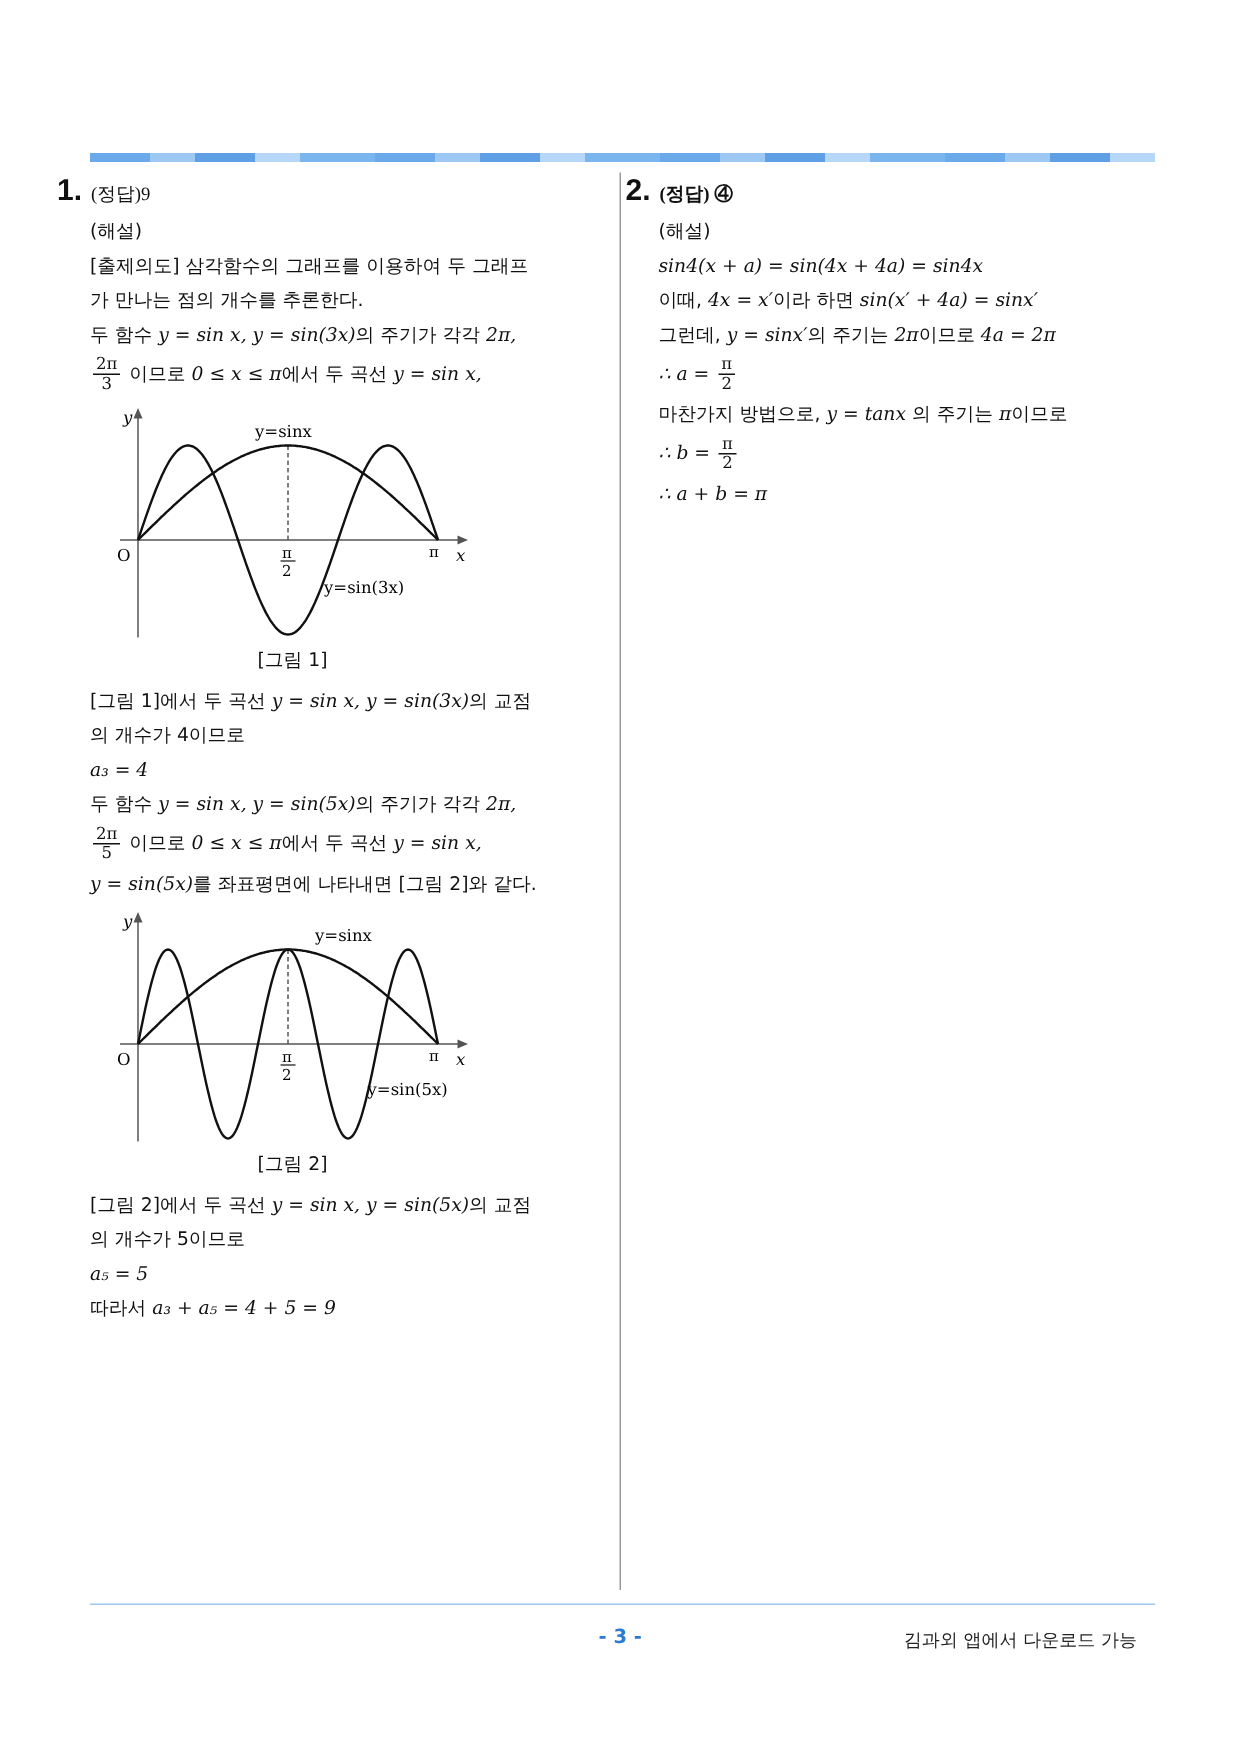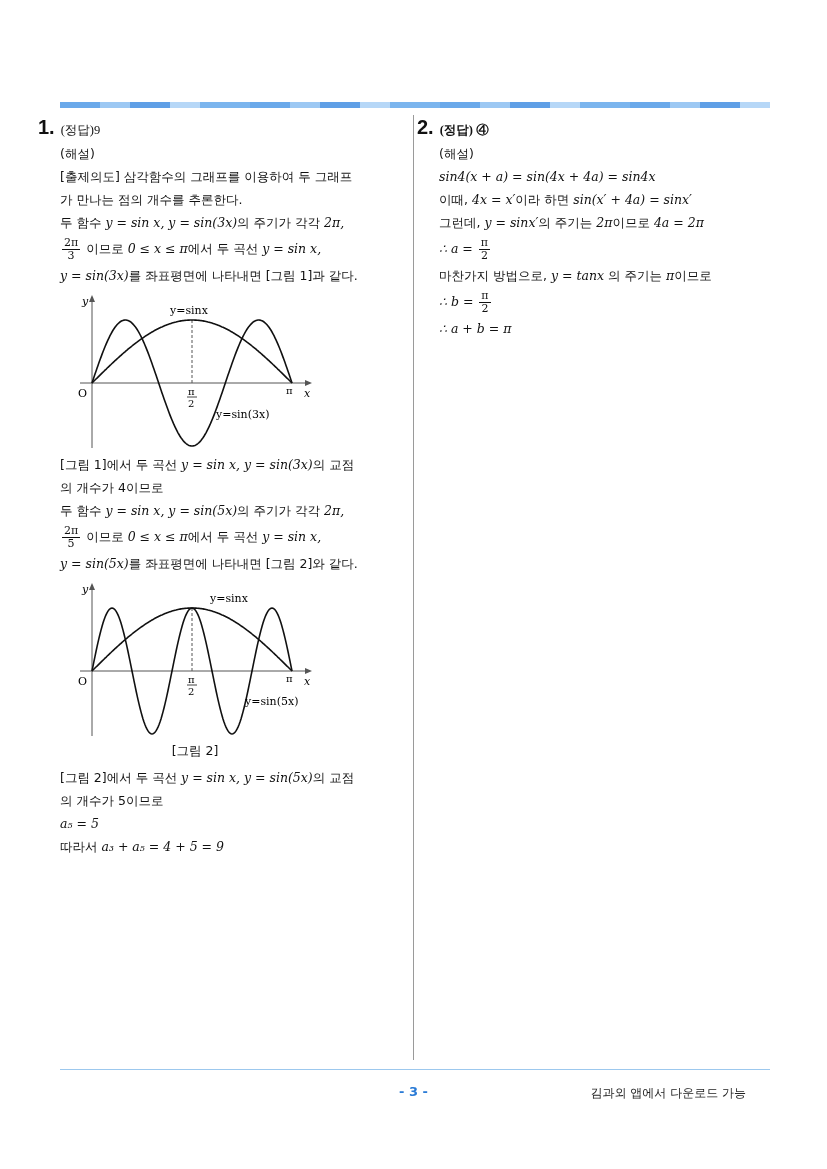--- a/index.html
+++ b/index.html
@@ -3,21 +3,21 @@
 <meta charset="utf-8">
 <style>
   html, body { margin:0; padding:0; background:#ffffff; }
   body { width:827px; height:1169px; position:relative; overflow:hidden;
          font-family:"DejaVu Sans", "Liberation Sans", sans-serif; color:#111; font-size:12.5px; }
   .topbar { position:absolute; left:60px; top:102px; width:710px; height:6px;
             background:repeating-linear-gradient(90deg,#6aa9ea 0 40px,#9cc8f3 40px 70px,#5f9fe6 70px 110px,#b6d7f7 110px 140px,#7bb5ee 140px 190px); }
   .divider { position:absolute; left:413px; top:115px; width:1px; height:945px; background:#9a9a9a; }
   .footline { position:absolute; left:60px; top:1069px; width:710px; height:1px; background:#9cc8ee; }
   .pagenum { position:absolute; left:0; width:827px; top:1084px; text-align:center; color:#2a7bd6; font-weight:bold; font-size:13px; }
-  .footnote { position:absolute; right:81px; top:1085px; font-size:12px; color:#222; }
+  .footnote { position:absolute; right:69px; top:1085px; font-size:12px; color:#222; }
   .col { position:absolute; }
   .col.left { left:38px; top:116px; width:355px; }
   .col.right { left:417px; top:116px; width:360px; }
   .qhead { display:flex; align-items:baseline; gap:6px; height:26px; }
   .qnum { font-size:20px; font-weight:bold; font-family:"Liberation Sans", sans-serif; }
   .qans { font-size:12.5px;font-family:Liberation Serif, serif; }
   .qans.bold { font-weight:bold; }
   .body { padding-left:22px; }
   .line { line-height:23px; min-height:23px; white-space:nowrap; }
   .math { font-family:"DejaVu Serif", "Liberation Serif", serif; font-style:italic; }
@@ -50,49 +50,48 @@
     </div>
     <div class="line">
       <span>두 함수 </span><span class="math">y = sin x,  y = sin(3x)</span><span>의 주기가 각각 </span><span class="math">2π,</span>
     </div>
     <div class="line tall">
       <span class="frac">
           <span class="num">2π</span>
           <span>3</span>
         </span><span> 이므로   </span><span class="math">0 ≤ x ≤ π</span><span>에서  두  곡선  </span><span class="math">y = sin x,</span>
     </div>
-    <div class="line">
-      <span class="math">y = sin(3x)</span><span>를 좌표평면에 나타내면 </span><span class="b">[그림 1]과 같다.</span>
-    </div>
 
     <div class="figure">
       <svg width="250" height="160" viewBox="0 0 250 160">
         <line x1="22" y1="4" x2="22" y2="155" stroke="#555" stroke-width="1"></line>
         <polygon points="22,2 19,9 25,9" fill="#555"></polygon>
         <line x1="10" y1="90" x2="238" y2="90" stroke="#555" stroke-width="1"></line>
         <polygon points="242,90 235,87 235,93" fill="#555"></polygon>
         <line x1="122" y1="27" x2="122" y2="90" stroke="#555" stroke-dasharray="3,2"></line>
         <path id="f1sin" fill="none" stroke="#111" stroke-width="1.6" d="M22.0,90.0L23.0,89.0L24.0,88.0L25.0,87.0L26.0,86.0L27.0,85.1L28.0,84.1L29.0,83.1L30.0,82.1L31.0,81.1L32.0,80.1L33.0,79.2L34.0,78.2L35.0,77.2L36.0,76.3L37.0,75.3L38.0,74.3L39.0,73.4L40.0,72.4L41.0,71.5L42.0,70.5L43.0,69.6L44.0,68.7L45.0,67.7L46.0,66.8L47.0,65.9L48.0,65.0L49.0,64.1L50.0,63.2L51.0,62.3L52.0,61.4L53.0,60.5L54.0,59.6L55.0,58.8L56.0,57.9L57.0,57.1L58.0,56.2L59.0,55.4L60.0,54.6L61.0,53.8L62.0,53.0L63.0,52.2L64.0,51.4L65.0,50.6L66.0,49.8L67.0,49.1L68.0,48.3L69.0,47.6L70.0,46.9L71.0,46.2L72.0,45.5L73.0,44.8L74.0,44.1L75.0,43.4L76.0,42.7L77.0,42.1L78.0,41.5L79.0,40.8L80.0,40.2L81.0,39.6L82.0,39.0L83.0,38.5L84.0,37.9L85.0,37.3L86.0,36.8L87.0,36.3L88.0,35.8L89.0,35.3L90.0,34.8L91.0,34.3L92.0,33.9L93.0,33.4L94.0,33.0L95.0,32.6L96.0,32.2L97.0,31.8L98.0,31.4L99.0,31.1L100.0,30.7L101.0,30.4L102.0,30.1L103.0,29.8L104.0,29.5L105.0,29.2L106.0,29.0L107.0,28.7L108.0,28.5L109.0,28.3L110.0,28.1L111.0,27.9L112.0,27.8L113.0,27.6L114.0,27.5L115.0,27.4L116.0,27.3L117.0,27.2L118.0,27.1L119.0,27.1L120.0,27.0L121.0,27.0L122.0,27.0L123.0,27.0L124.0,27.0L125.0,27.1L126.0,27.1L127.0,27.2L128.0,27.3L129.0,27.4L130.0,27.5L131.0,27.6L132.0,27.8L133.0,27.9L134.0,28.1L135.0,28.3L136.0,28.5L137.0,28.7L138.0,29.0L139.0,29.2L140.0,29.5L141.0,29.8L142.0,30.1L143.0,30.4L144.0,30.7L145.0,31.1L146.0,31.4L147.0,31.8L148.0,32.2L149.0,32.6L150.0,33.0L151.0,33.4L152.0,33.9L153.0,34.3L154.0,34.8L155.0,35.3L156.0,35.8L157.0,36.3L158.0,36.8L159.0,37.3L160.0,37.9L161.0,38.5L162.0,39.0L163.0,39.6L164.0,40.2L165.0,40.8L166.0,41.5L167.0,42.1L168.0,42.7L169.0,43.4L170.0,44.1L171.0,44.8L172.0,45.5L173.0,46.2L174.0,46.9L175.0,47.6L176.0,48.3L177.0,49.1L178.0,49.8L179.0,50.6L180.0,51.4L181.0,52.2L182.0,53.0L183.0,53.8L184.0,54.6L185.0,55.4L186.0,56.2L187.0,57.1L188.0,57.9L189.0,58.8L190.0,59.6L191.0,60.5L192.0,61.4L193.0,62.3L194.0,63.2L195.0,64.1L196.0,65.0L197.0,65.9L198.0,66.8L199.0,67.7L200.0,68.7L201.0,69.6L202.0,70.5L203.0,71.5L204.0,72.4L205.0,73.4L206.0,74.3L207.0,75.3L208.0,76.3L209.0,77.2L210.0,78.2L211.0,79.2L212.0,80.1L213.0,81.1L214.0,82.1L215.0,83.1L216.0,84.1L217.0,85.1L218.0,86.0L219.0,87.0L220.0,88.0L221.0,89.0L222.0,90.0"></path>
         <path id="f1k" fill="none" stroke="#111" stroke-width="1.6" d="M22.0,90.0L23.0,87.0L24.0,84.1L25.0,81.1L26.0,78.2L27.0,75.3L28.0,72.4L29.0,69.6L30.0,66.8L31.0,64.1L32.0,61.4L33.0,58.8L34.0,56.2L35.0,53.8L36.0,51.4L37.0,49.1L38.0,46.9L39.0,44.8L40.0,42.7L41.0,40.8L42.0,39.0L43.0,37.3L44.0,35.8L45.0,34.3L46.0,33.0L47.0,31.8L48.0,30.7L49.0,29.8L50.0,29.0L51.0,28.3L52.0,27.8L53.0,27.4L54.0,27.1L55.0,27.0L56.0,27.0L57.0,27.2L58.0,27.5L59.0,27.9L60.0,28.5L61.0,29.2L62.0,30.1L63.0,31.1L64.0,32.2L65.0,33.4L66.0,34.8L67.0,36.3L68.0,37.9L69.0,39.6L70.0,41.5L71.0,43.4L72.0,45.5L73.0,47.6L74.0,49.8L75.0,52.2L76.0,54.6L77.0,57.1L78.0,59.6L79.0,62.3L80.0,65.0L81.0,67.7L82.0,70.5L83.0,73.4L84.0,76.3L85.0,79.2L86.0,82.1L87.0,85.1L88.0,88.0L89.0,91.0L90.0,94.0L91.0,96.9L92.0,99.9L93.0,102.8L94.0,105.7L95.0,108.5L96.0,111.3L97.0,114.1L98.0,116.8L99.0,119.5L100.0,122.1L101.0,124.6L102.0,127.0L103.0,129.4L104.0,131.7L105.0,133.8L106.0,135.9L107.0,137.9L108.0,139.8L109.0,141.5L110.0,143.2L111.0,144.7L112.0,146.1L113.0,147.4L114.0,148.6L115.0,149.6L116.0,150.5L117.0,151.3L118.0,151.9L119.0,152.4L120.0,152.7L121.0,152.9L122.0,153.0L123.0,152.9L124.0,152.7L125.0,152.4L126.0,151.9L127.0,151.3L128.0,150.5L129.0,149.6L130.0,148.6L131.0,147.4L132.0,146.1L133.0,144.7L134.0,143.2L135.0,141.5L136.0,139.8L137.0,137.9L138.0,135.9L139.0,133.8L140.0,131.7L141.0,129.4L142.0,127.0L143.0,124.6L144.0,122.1L145.0,119.5L146.0,116.8L147.0,114.1L148.0,111.3L149.0,108.5L150.0,105.7L151.0,102.8L152.0,99.9L153.0,96.9L154.0,94.0L155.0,91.0L156.0,88.0L157.0,85.1L158.0,82.1L159.0,79.2L160.0,76.3L161.0,73.4L162.0,70.5L163.0,67.7L164.0,65.0L165.0,62.3L166.0,59.6L167.0,57.1L168.0,54.6L169.0,52.2L170.0,49.8L171.0,47.6L172.0,45.5L173.0,43.4L174.0,41.5L175.0,39.6L176.0,37.9L177.0,36.3L178.0,34.8L179.0,33.4L180.0,32.2L181.0,31.1L182.0,30.1L183.0,29.2L184.0,28.5L185.0,27.9L186.0,27.5L187.0,27.2L188.0,27.0L189.0,27.0L190.0,27.1L191.0,27.4L192.0,27.8L193.0,28.3L194.0,29.0L195.0,29.8L196.0,30.7L197.0,31.8L198.0,33.0L199.0,34.3L200.0,35.8L201.0,37.3L202.0,39.0L203.0,40.8L204.0,42.7L205.0,44.8L206.0,46.9L207.0,49.1L208.0,51.4L209.0,53.8L210.0,56.2L211.0,58.8L212.0,61.4L213.0,64.1L214.0,66.8L215.0,69.6L216.0,72.4L217.0,75.3L218.0,78.2L219.0,81.1L220.0,84.1L221.0,87.0L222.0,90.0"></path>
         <text x="12" y="12" font-family="DejaVu Serif, serif" font-style="italic" font-size="11">y</text>
         <text x="8" y="104" font-family="DejaVu Serif, serif" font-size="11">O</text>
         <text x="234" y="104" font-family="DejaVu Serif, serif" font-style="italic" font-size="11">x</text>
         <text x="216" y="101" font-family="DejaVu Serif, serif" font-size="10">π</text>
         <text x="118" y="102" font-family="DejaVu Serif, serif" font-size="10">π</text>
         <line x1="117" y1="104" x2="127" y2="104" stroke="#111" stroke-width="0.8"></line>
         <text x="118" y="114" font-family="DejaVu Serif, serif" font-size="10">2</text>
         <text x="100" y="21" font-family="DejaVu Serif, serif" font-size="11">y=sinx</text>
         <text x="146" y="125" font-family="DejaVu Serif, serif" font-size="11">y=sin(3x)</text>
       </svg>
+      <div class="caption">[그림 1]</div>
     </div>
 
     <div class="line">
       <span>[그림 1]에서 두 곡선 </span><span class="math">y = sin x,  y = sin(3x)</span><span>의 </span><span class="b">교점</span>
     </div>
     <div class="line">의 개수가 4이므로</div>
+    <div class="line math">a₃ = 4</div>
     <div class="line">
       <span>두 함수 </span><span class="math">y = sin x,  y = sin(5x)</span><span>의 주기가 각각 </span><span class="math">2π,</span>
     </div>
     <div class="line tall">
       <span class="frac">
           <span class="num">2π</span>
           <span>5</span>
         </span><span> 이므로   </span><span class="math">0 ≤ x ≤ π</span><span>에서  두  곡선  </span><span class="math">y = sin x,</span>
     </div>
     <div class="line">

